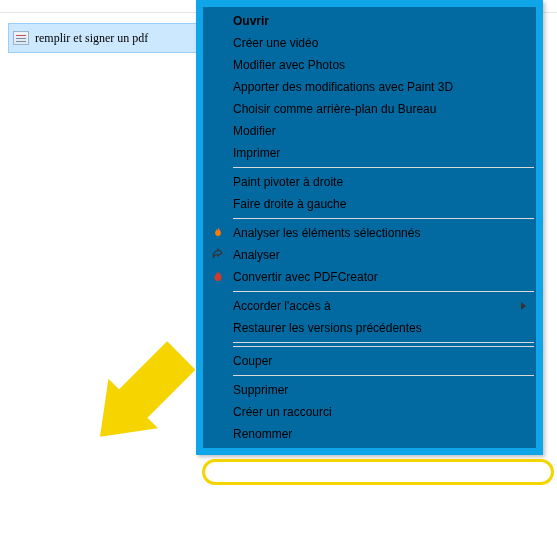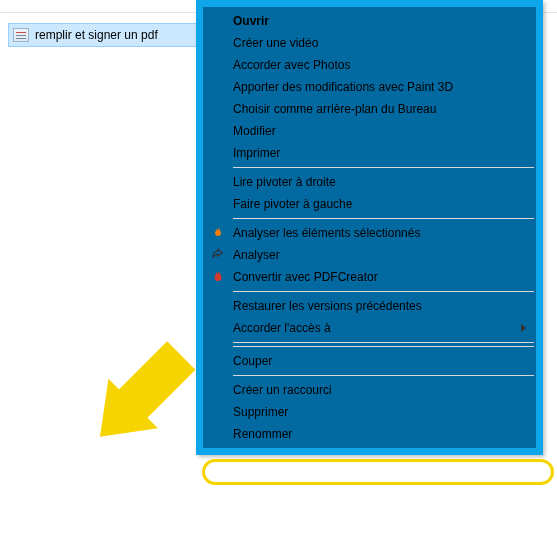--- a/index.html
+++ b/index.html
@@ -24,27 +24,28 @@
     left: 0;
     right: 0;
     bottom: 0;
     background: #fff;
   }
   .file-item {
     position: absolute;
     top: 10px;
     left: 8px;
     width: 198px;
-    height: 24px;
+    height: 30px;
     display: flex;
     align-items: center;
     background: #cce8ff;
     border: 1px solid #99cfff;
     padding: 0 4px;
     gap: 6px;
+    font-family: Liberation Serif, serif;
   }
   .file-icon {
     width: 16px;
     height: 14px;
     background: linear-gradient(#eef3f9,#dde8f4);
     border: 1px solid #9ab3c8;
     position: relative;
   }
   .file-icon::before {
     content: "";
@@ -154,21 +155,21 @@
   <div class="menu-item bold">
     <span class="icon-slot"></span>
     <span class="label">Ouvrir</span>
   </div>
   <div class="menu-item">
     <span class="icon-slot"></span>
     <span class="label">Créer une vidéo</span>
   </div>
   <div class="menu-item">
     <span class="icon-slot"></span>
-    <span class="label">Accorder avec Photos</span>
+    <span class="label">Modifier avec Photos</span>
   </div>
   <div class="menu-item">
     <span class="icon-slot"></span>
     <span class="label">Apporter des modifications avec Paint 3D</span>
   </div>
   <div class="menu-item">
     <span class="icon-slot"></span>
     <span class="label">Choisir comme arrière-plan du Bureau</span>
   </div>
   <div class="menu-item">
@@ -177,25 +178,25 @@
   </div>
   <div class="menu-item">
     <span class="icon-slot"></span>
     <span class="label">Imprimer</span>
   </div>
 
   <div class="separator"></div>
 
   <div class="menu-item">
     <span class="icon-slot"></span>
-    <span class="label">Lire pivoter à droite</span>
-  </div>
-  <div class="menu-item">
-    <span class="icon-slot"></span>
-    <span class="label">Faire pivoter à gauche</span>
+    <span class="label">Paint pivoter à droite</span>
+  </div>
+  <div class="menu-item">
+    <span class="icon-slot"></span>
+    <span class="label">Faire droite à gauche</span>
   </div>
 
   <div class="separator"></div>
 
   <div class="menu-item">
     <span class="icon-slot flame-icon">
       <svg width="14" height="14" viewBox="0 0 24 24">
           <path fill="#ff7b00" d="M12 2c1 4 5 5 5 10a5 5 0 0 1-10 0c0-3 2-4 2-7 1 1 2 2 2 4 1-2 1-5 1-7z"></path>
         </svg>
     </span>
@@ -215,47 +216,47 @@
           <path fill="#d43a2a" d="M12 2c2 3 6 5 6 11a6 6 0 0 1-12 0c0-4 3-5 3-9 1 1 2 3 2 5 0-3 1-5 1-7z"></path>
         </svg>
     </span>
     <span class="label">Convertir avec PDFCreator</span>
   </div>
 
   <div class="separator"></div>
 
   <div class="menu-item">
     <span class="icon-slot"></span>
-    <span class="label">Restaurer les versions précédentes</span>
-  </div>
-  <div class="menu-item">
-    <span class="icon-slot"></span>
     <span class="label">Accorder l'accès à</span>
     <span class="arrow"></span>
   </div>
+  <div class="menu-item">
+    <span class="icon-slot"></span>
+    <span class="label">Restaurer les versions précédentes</span>
+  </div>
 
   <div class="separator"></div>
 
 
   <div class="separator"></div>
 
   <div class="menu-item">
     <span class="icon-slot"></span>
     <span class="label">Couper</span>
   </div>
 
   <div class="separator"></div>
 
   <div class="menu-item">
     <span class="icon-slot"></span>
+    <span class="label">Supprimer</span>
+  </div>
+  <div class="menu-item">
+    <span class="icon-slot"></span>
     <span class="label">Créer un raccourci</span>
-  </div>
-  <div class="menu-item">
-    <span class="icon-slot"></span>
-    <span class="label">Supprimer</span>
   </div>
   <div class="menu-item">
     <span class="icon-slot"></span>
     <span class="label">Renommer</span>
   </div>
 
 </div>
 
 <div class="highlight-ellipse"></div>
 

